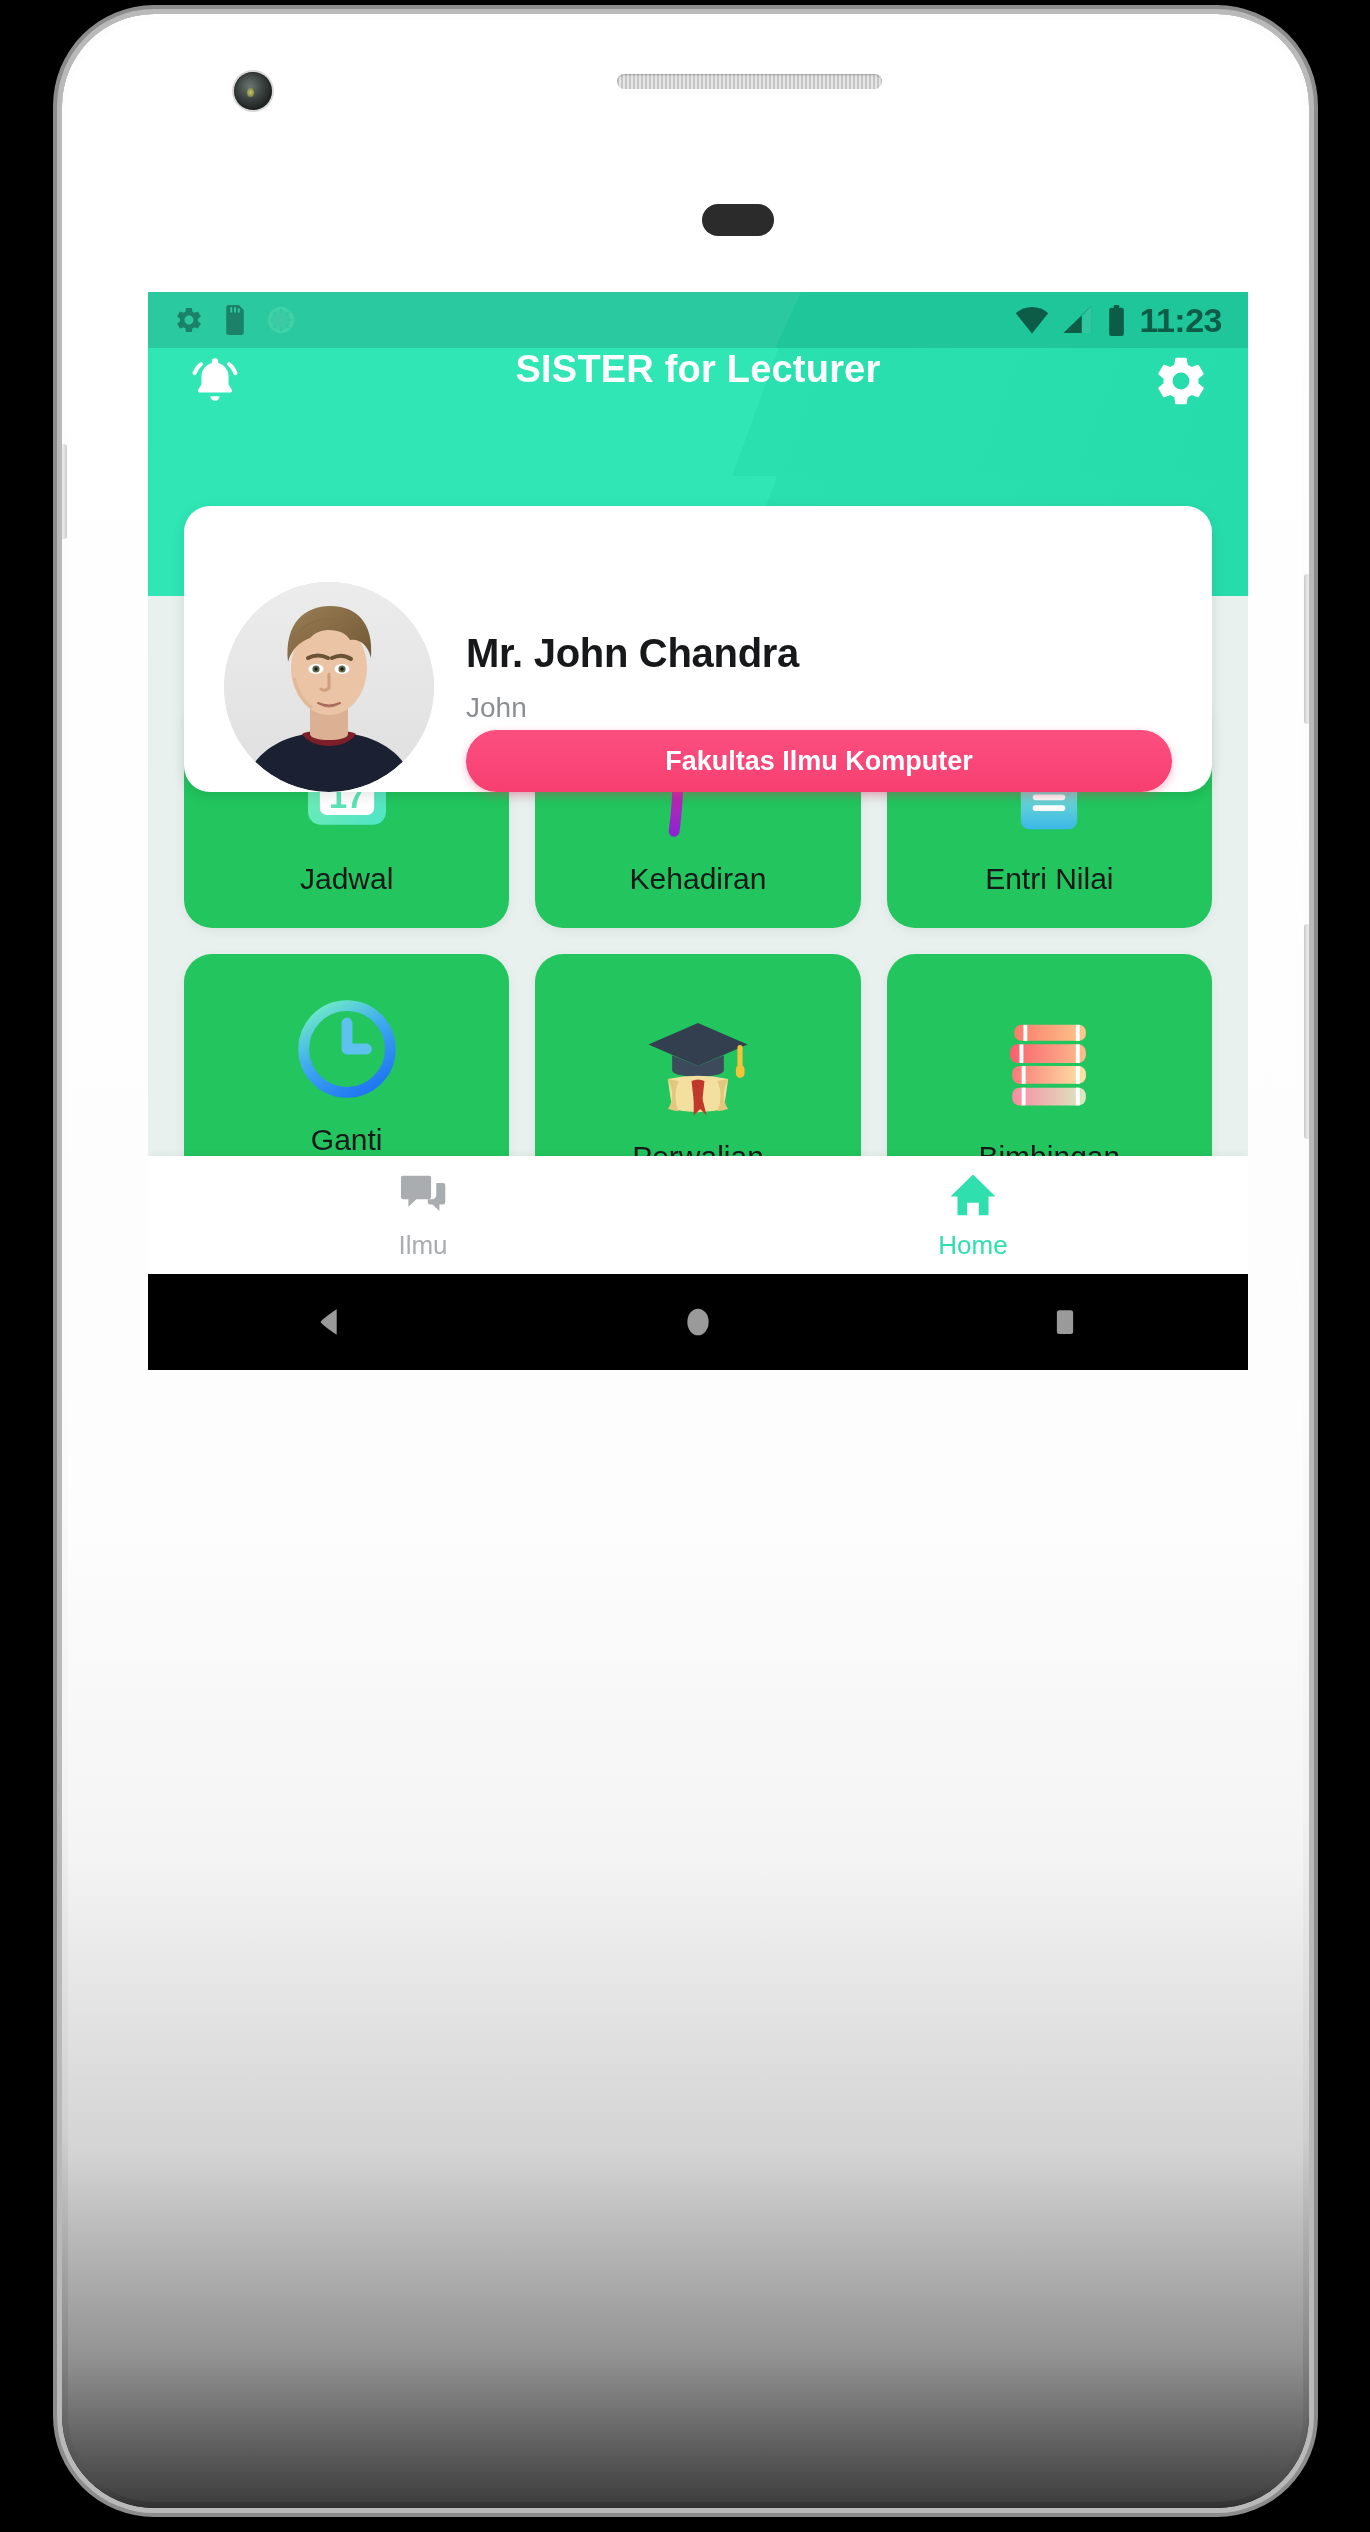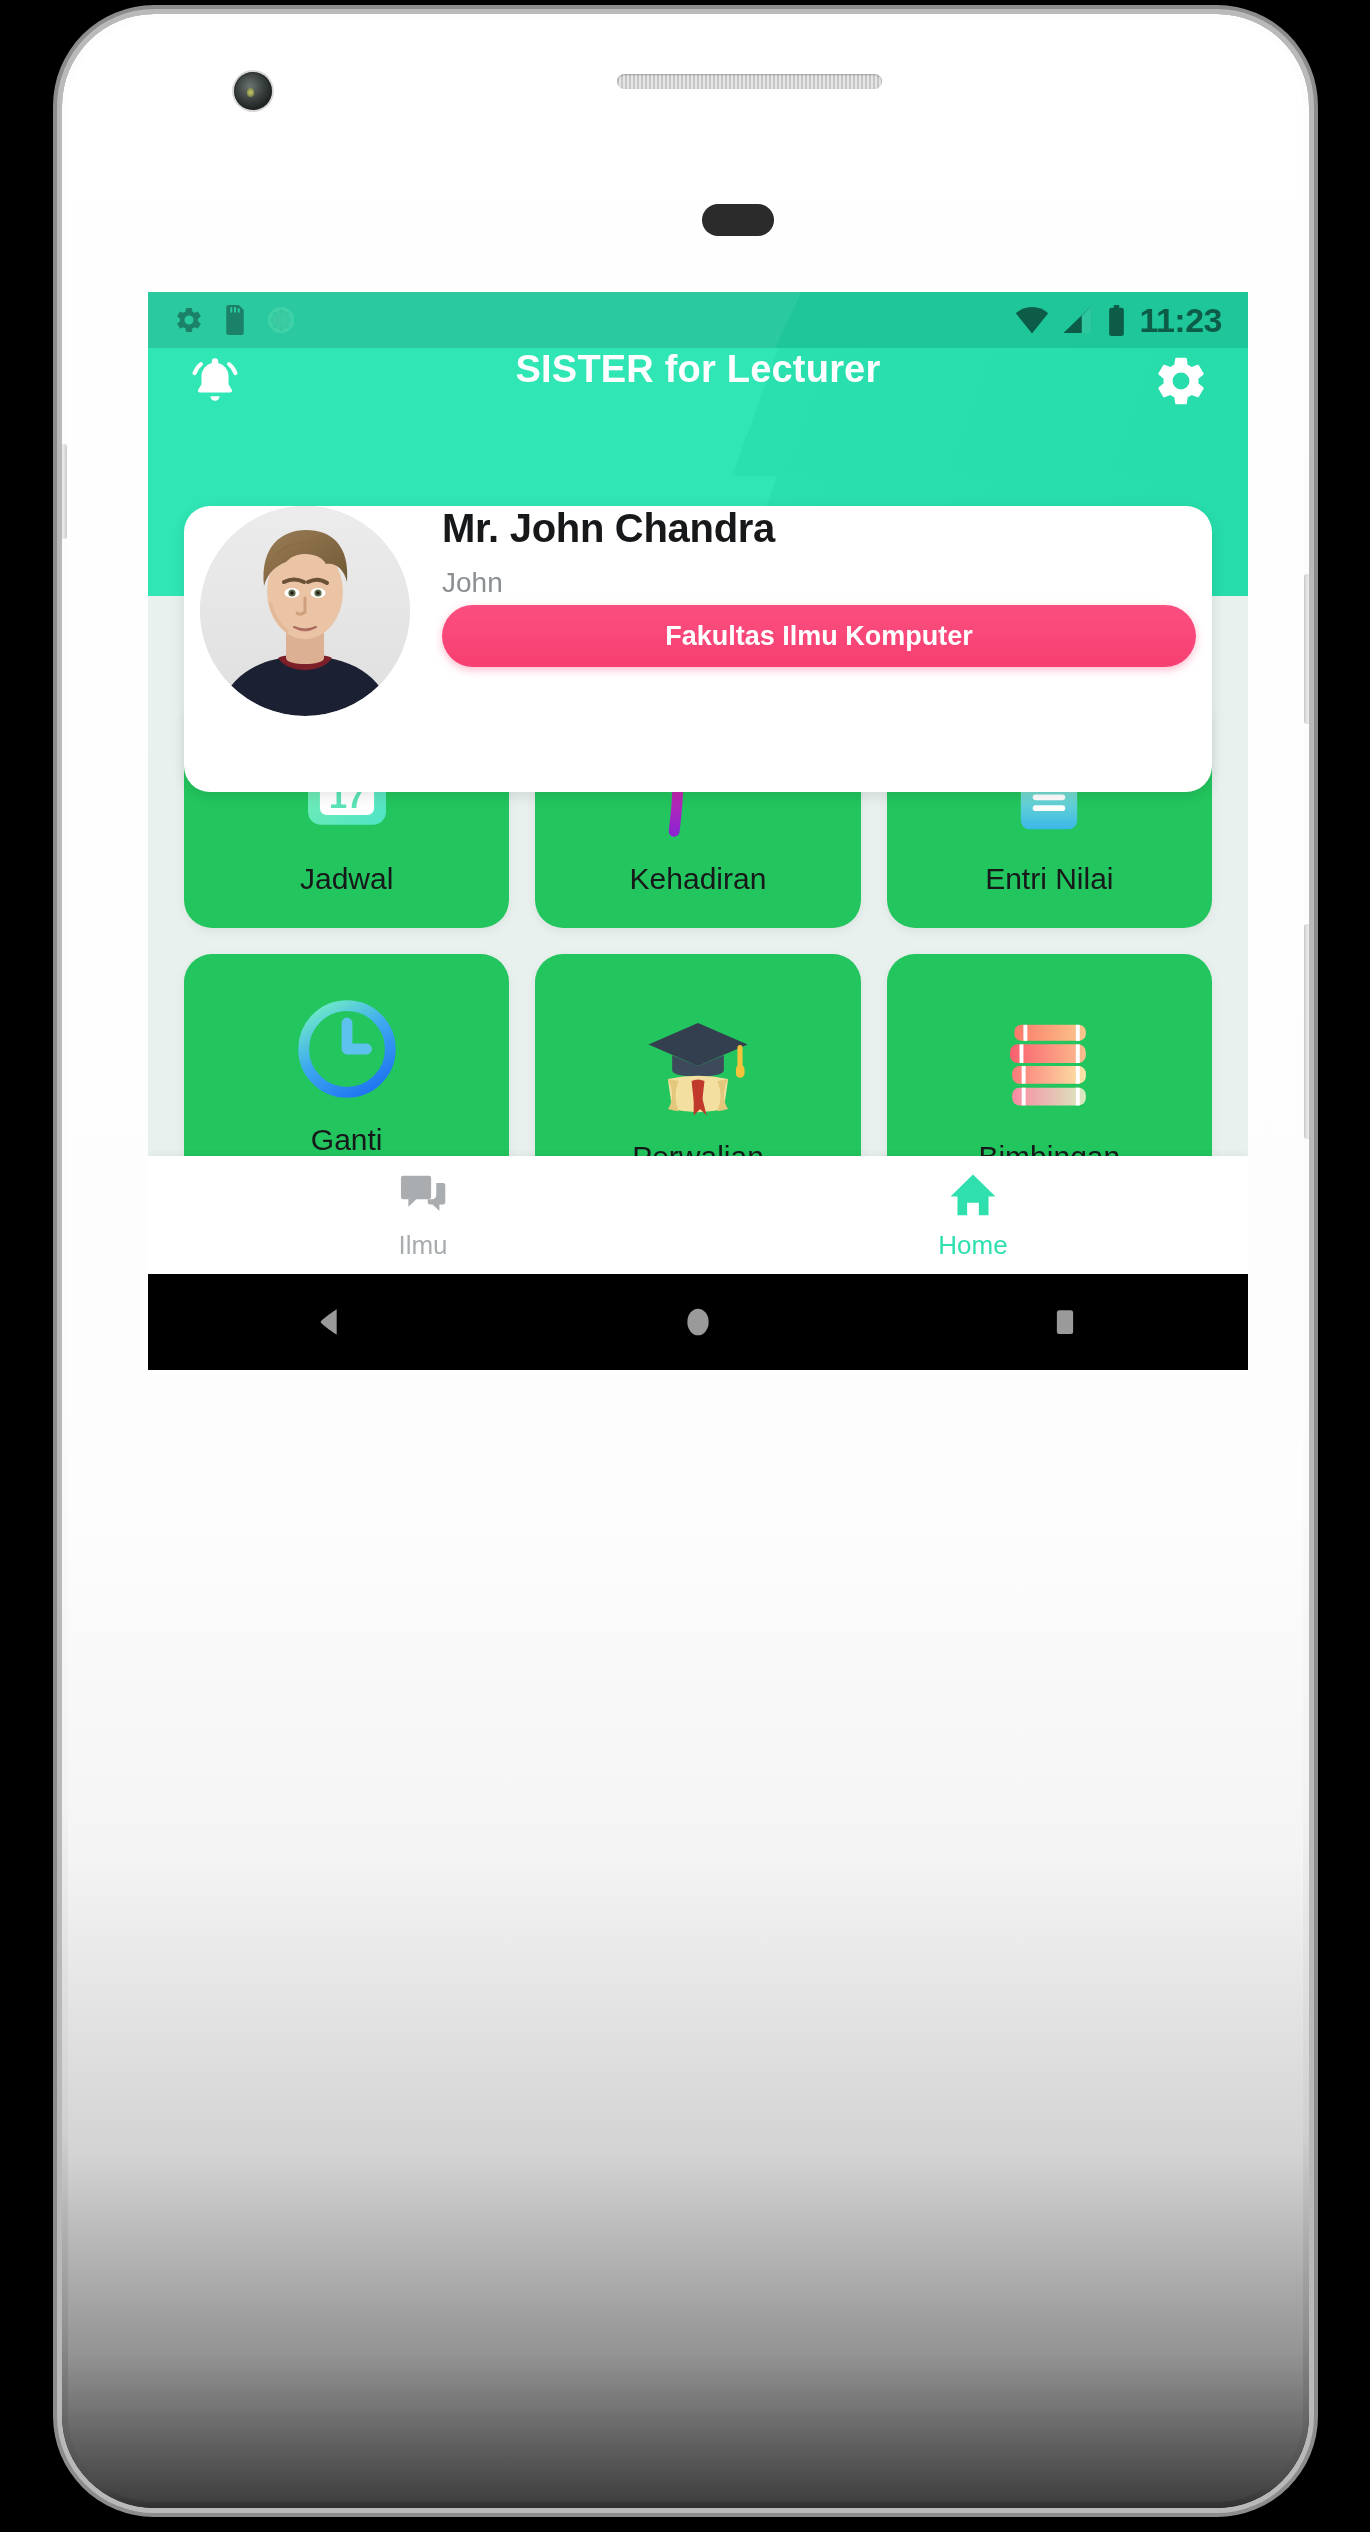--- a/index.html
+++ b/index.html
@@ -121,22 +121,22 @@
     background: linear-gradient(110deg,#2FE6B4 0%,#2FE6B4 55%,#2AE0AE 55%,#26DCAA 100%);
   }
 
   
   #profile-card {
     position: absolute;
     left: 36px; top: 214px;
     width: 1028px; height: 286px;
     background:#fff; border-radius: 26px;
     box-shadow: 0 4px 14px rgba(0,0,0,.10);
-    display:flex; align-items:flex-start;
-    padding: 0 16px;
+    display:flex; align-items:flex-end;
+    padding: 0 40px;
     z-index: 5;
   }
   #profile-avatar {
     width: 210px; height: 210px; border-radius: 50%;
     flex: 0 0 210px; overflow:hidden;
     background:#e4e4e4; position:relative;
   }
   #profile-info { flex:1; padding-left: 32px; }
   #profile-name { font-size:40px; font-weight:700; color:#17181a; letter-spacing:-.3px; }
   #profile-username { font-size:28px; color:#8b8f92; margin-top:16px; }

